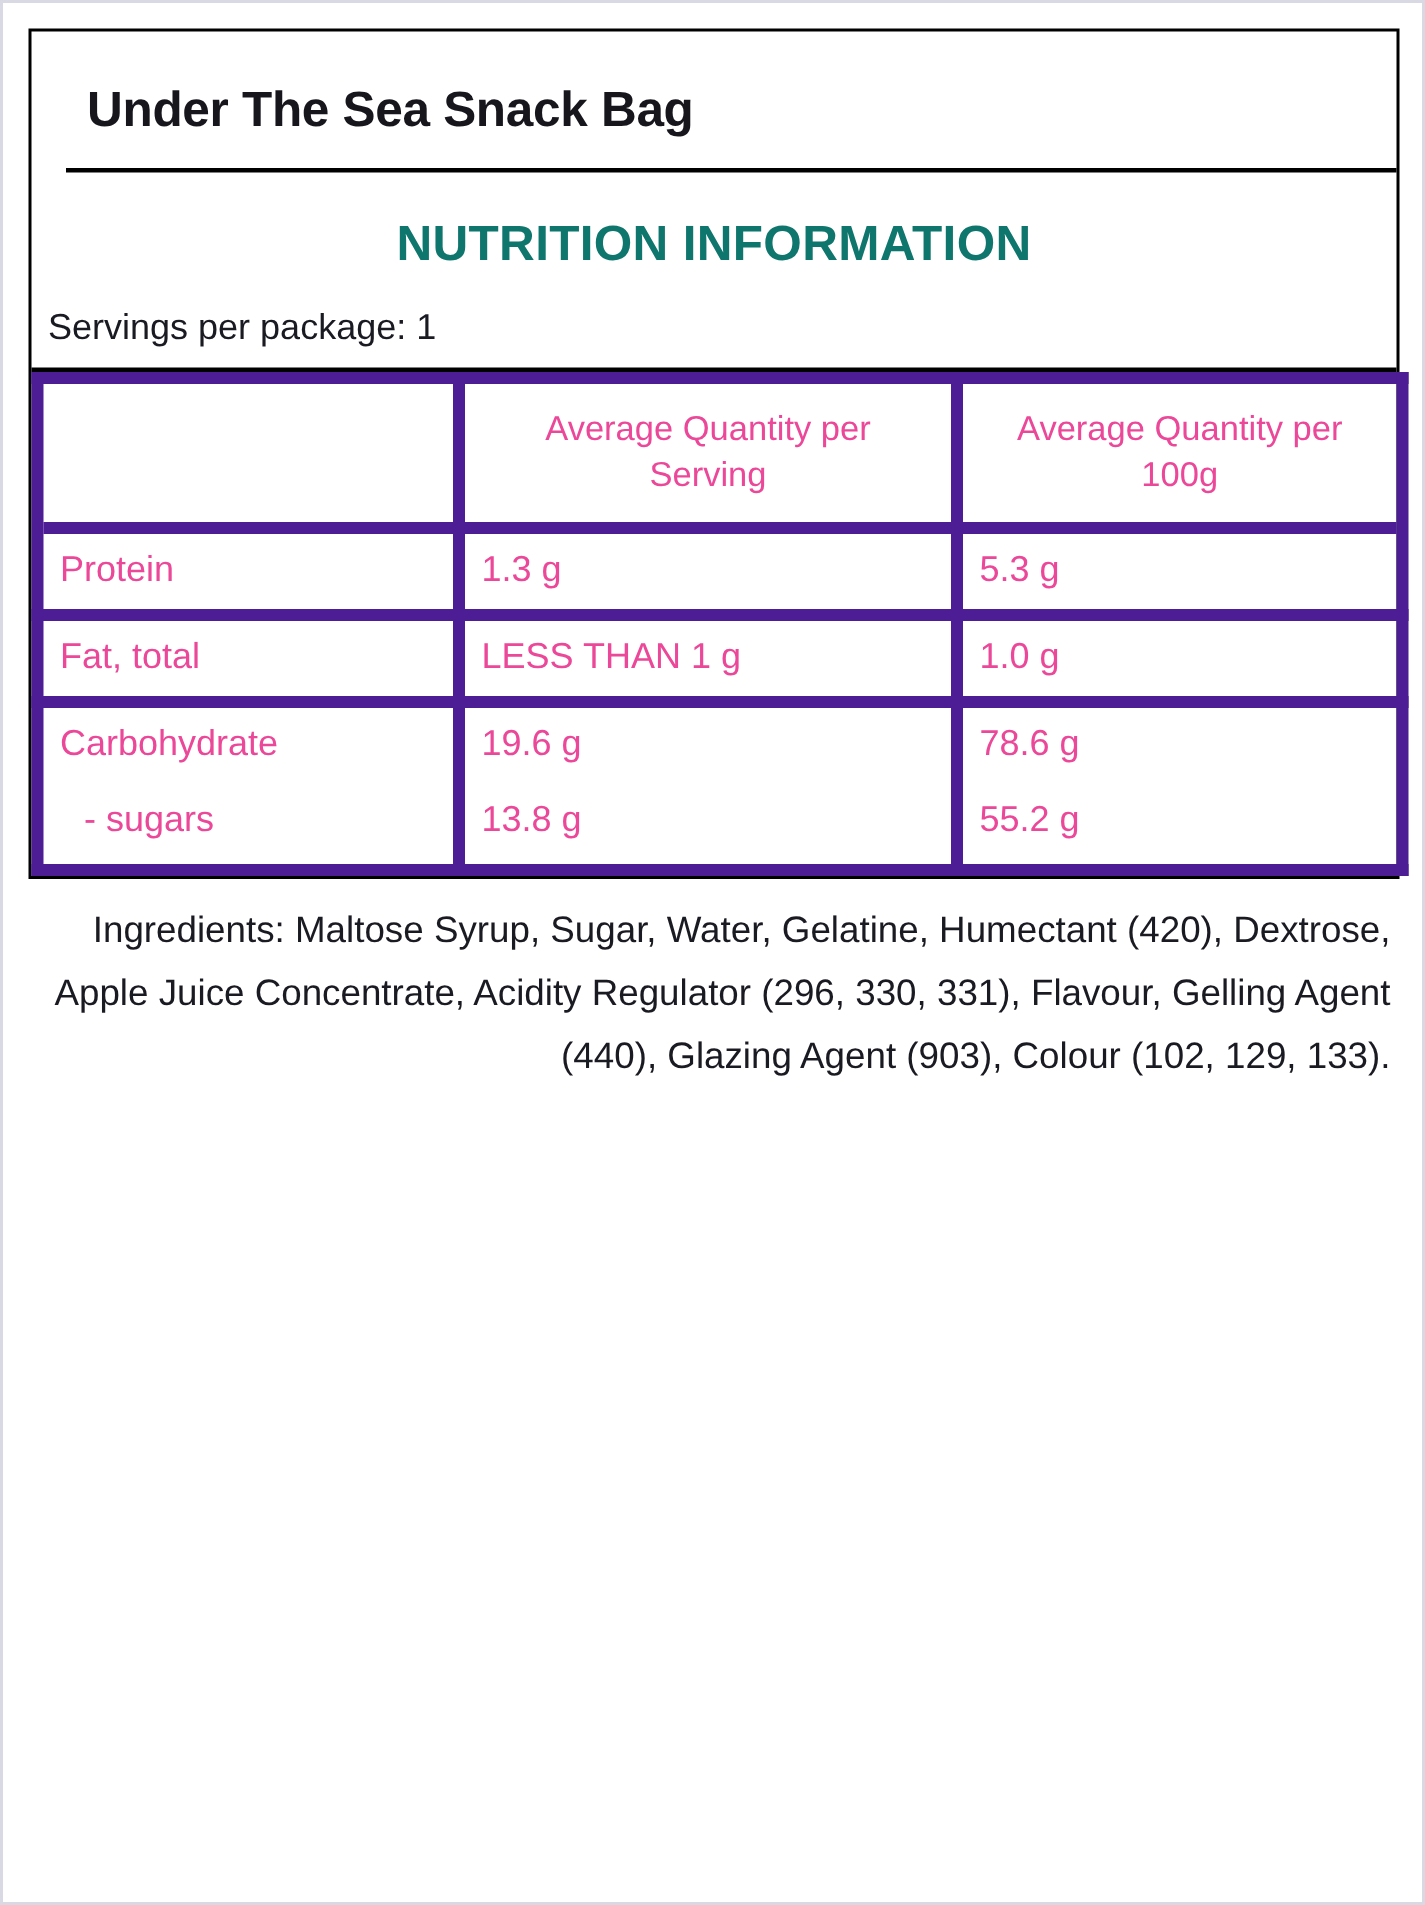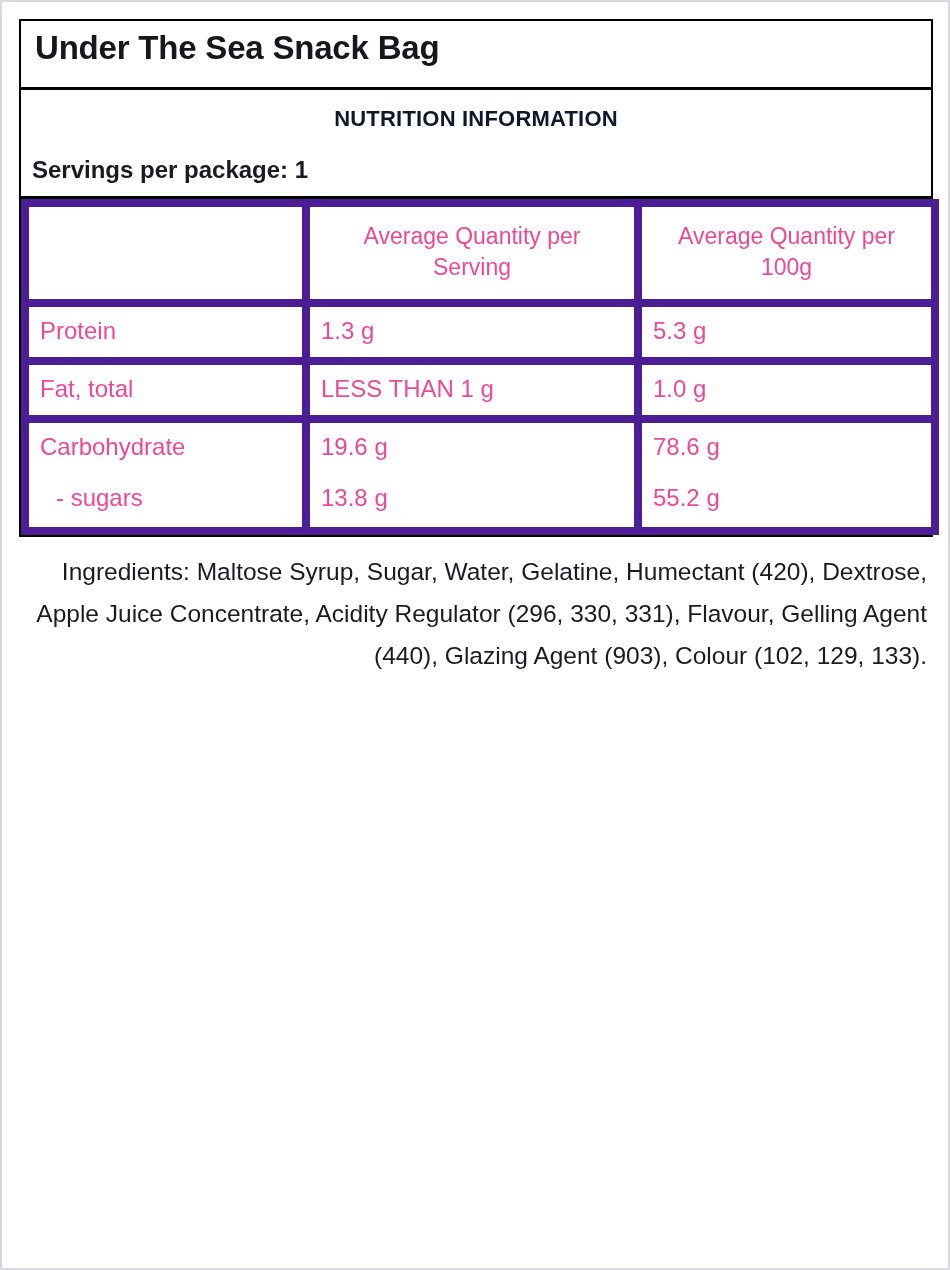--- a/index.html
+++ b/index.html
@@ -39,48 +39,48 @@
   .nip {
     box-sizing: border-box;
     border: 2px solid #000000;
     background: #ffffff;
   }
 
   
   .title-band {
     box-sizing: border-box;
     border-bottom: 3px solid #000000;
-    padding: 9px 14px 20px 14px;
+    padding: 34px 14px 20px 14px;
+    margin-left: 23px;
   }
   .product-title {
     font-size: 33px;
     font-weight: bold;
     line-height: 1.12;
     letter-spacing: -0.2px;
     color: #16161c;
     margin: 0;
   }
 
   
   .nip-head-band {
     box-sizing: border-box;
     border-bottom: 3px solid #000000;
     padding: 14px 0 6px 0;
   }
   .nip-heading {
     text-align: center;
-    font-size: 22px;
+    font-size: 33px;
     font-weight: bold;
     letter-spacing: 0.2px;
-    color: #0f172a;
-    margin: 2px 0 22px 0;
+    color: #0f766e;
+    margin: 14px 0 22px 0;
   }
   .serving-lines {
     padding: 0 0 4px 11px;
-    font-weight: bold;
   }
   .serving-line {
     font-size: 24px;
     line-height: 1.33;
     color: #1a1a22;
     white-space: nowrap;
   }
 
   
   table.nut-table {

